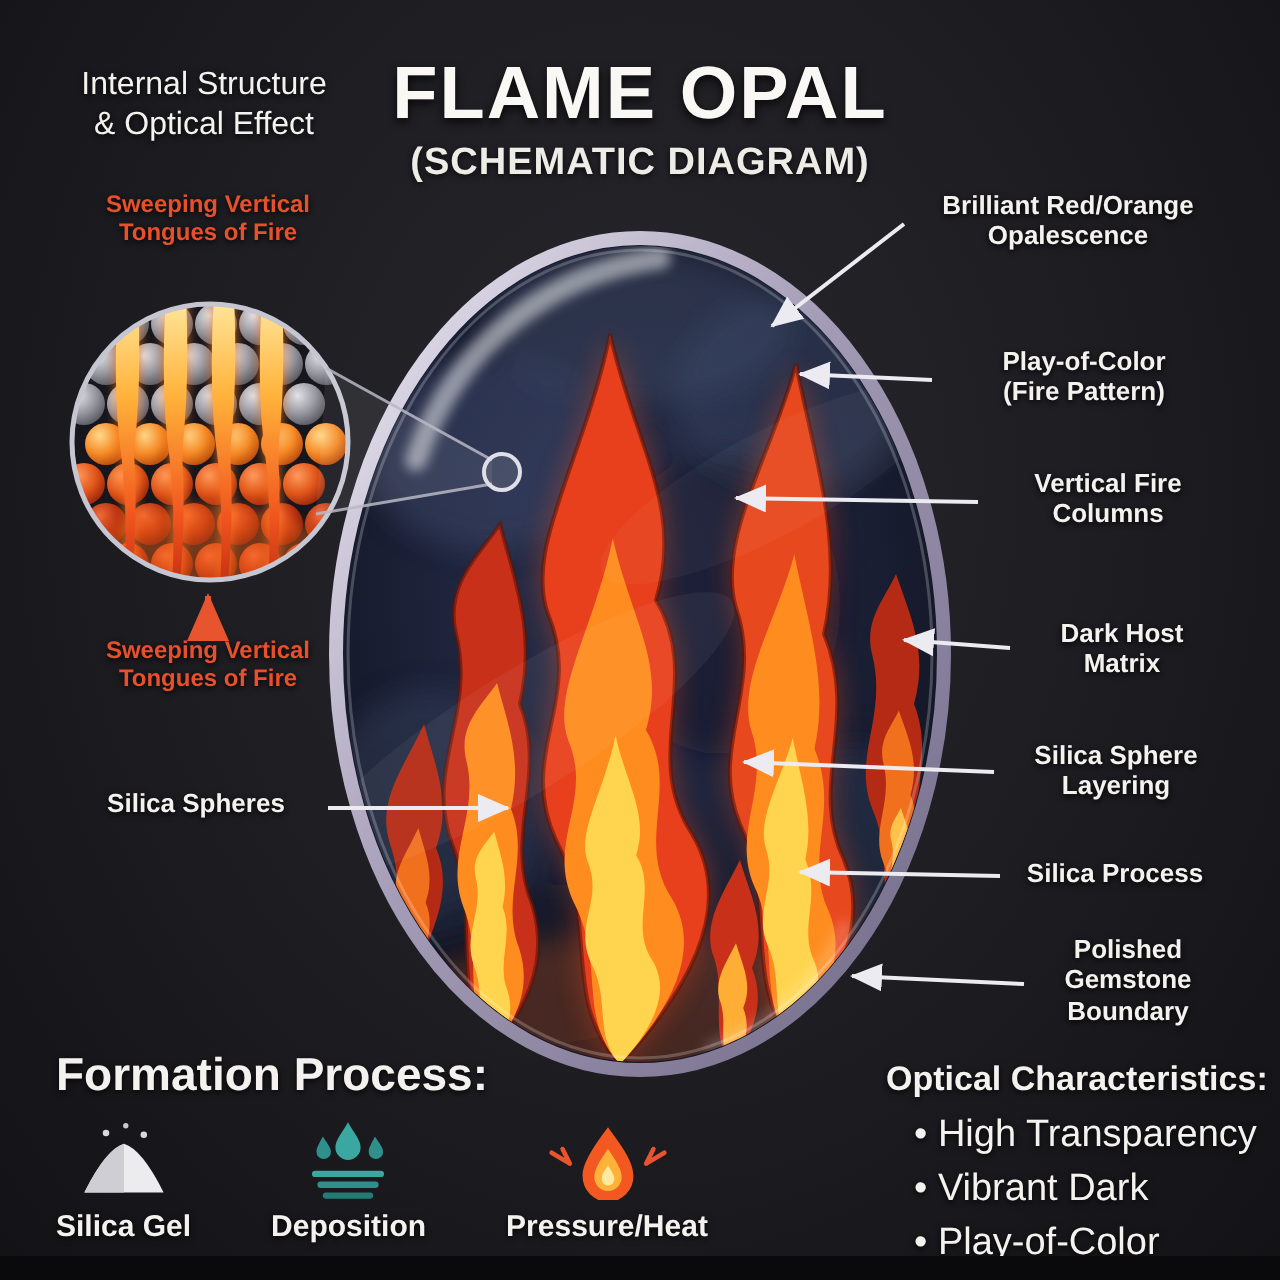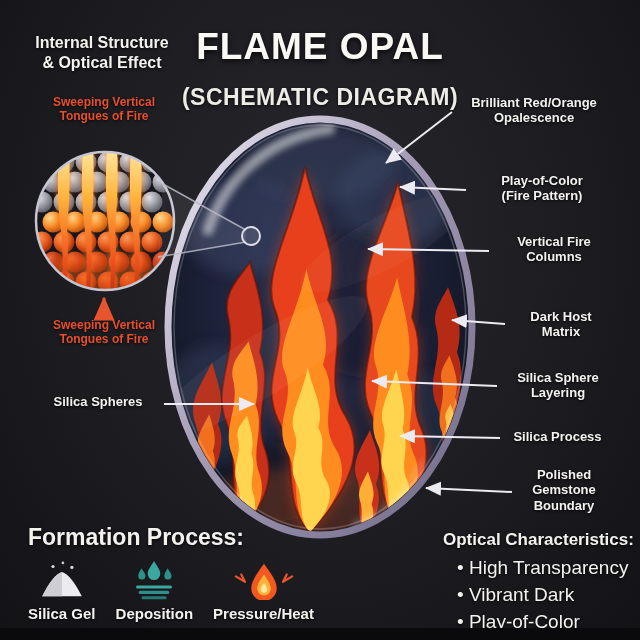--- a/index.html
+++ b/index.html
@@ -5,24 +5,24 @@
   * { margin:0; padding:0; box-sizing:border-box; }
   html,body { background:#0f0f13; }
   .stage{
     position:relative; width:640px; height:640px; overflow:hidden;
     background:radial-gradient(ellipse at 50% 38%, #27272d 0%, #1c1c21 55%, #131316 100%);
     font-family:"Liberation Sans", sans-serif; color:#f4f2ee;
   }
   .title-block{ position:absolute; left:170px; top:26px; width:300px; text-align:center; }
   .title-block h1{ font-size:37px; font-weight:900; letter-spacing:1px; color:#faf8f4;
     text-shadow:0 2px 5px rgba(0,0,0,.75); }
-  .subtitle{ font-size:23px; font-weight:700; letter-spacing:.5px; color:#eeece6; margin-top:16px;
+  .subtitle{ font-size:19px; font-weight:700; letter-spacing:.5px; color:#eeece6; margin-top:3px;
     text-shadow:0 1px 3px rgba(0,0,0,.7); }
   .tl-heading{ position:absolute; left:12px; top:33px; width:180px; text-align:center;
-    font-size:16px; font-weight:700; line-height:1.28; white-space:pre-line;
+    font-size:16px; font-weight:400; line-height:1.28; white-space:pre-line;
     text-shadow:0 1px 3px rgba(0,0,0,.85); }
   .red-caption{ position:absolute; left:10px; width:188px; text-align:center; font-size:12px;
     font-weight:800; line-height:1.2; color:#e8502c; white-space:pre-line;
     text-shadow:0 1px 3px rgba(0,0,0,.85); }
   .red-caption.top{ top:95px; }
   .red-caption.bottom{ top:318px; }
   .inset{ position:absolute; left:30px; top:146px; width:150px; height:150px; }
   .opal{ position:absolute; left:160px; top:112px; width:320px; height:430px; }
   .overlay{ position:absolute; left:0; top:0; width:640px; height:640px; pointer-events:none; }
   .callout{ position:absolute; font-size:13px; font-weight:700; line-height:1.18;
@@ -30,21 +30,21 @@
   .c-r1{ left:436px; top:95px;  width:196px; }
   .c-r2{ left:452px; top:173px; width:180px; }
   .c-r3{ left:480px; top:234px; width:148px; }
   .c-r4{ left:496px; top:309px; width:130px; }
   .c-r5{ left:488px; top:370px; width:140px; }
   .c-r6{ left:490px; top:429px; width:135px; }
   .c-r7{ left:502px; top:467px; width:124px; }
   .c-l1{ left:36px;  top:394px; width:124px; }
   .formation{ position:absolute; left:28px; top:524px; }
   .formation h2{ font-size:23px; font-weight:800; text-shadow:0 1px 3px rgba(0,0,0,.85); }
-  .f-items{ display:flex; gap:20px; margin-top:9px; align-items:flex-end; }
+  .f-items{ display:flex; gap:40px; margin-top:9px; align-items:flex-end; }
   .f-item{ display:flex; flex-direction:column; align-items:center; gap:5px; }
   .f-item .f-label{ font-size:15px; font-weight:700; white-space:nowrap;
     text-shadow:0 1px 3px rgba(0,0,0,.85); }
   .optical{ position:absolute; left:406px; top:530px; width:228px;margin-left:37px; }
   .optical h2{ font-size:17px; font-weight:800; text-shadow:0 1px 3px rgba(0,0,0,.85); }
   .optical ul{ list-style:none; margin-top:5px; padding-left:14px; }
   .optical li{ font-size:19px; font-weight:400; line-height:1.42;
     text-shadow:0 1px 3px rgba(0,0,0,.85); }
   .optical li::before{ content:"• "; }
   .bottom-bar{ position:absolute; left:0; bottom:0; width:640px; height:12px; background:#0a0a0d; }

